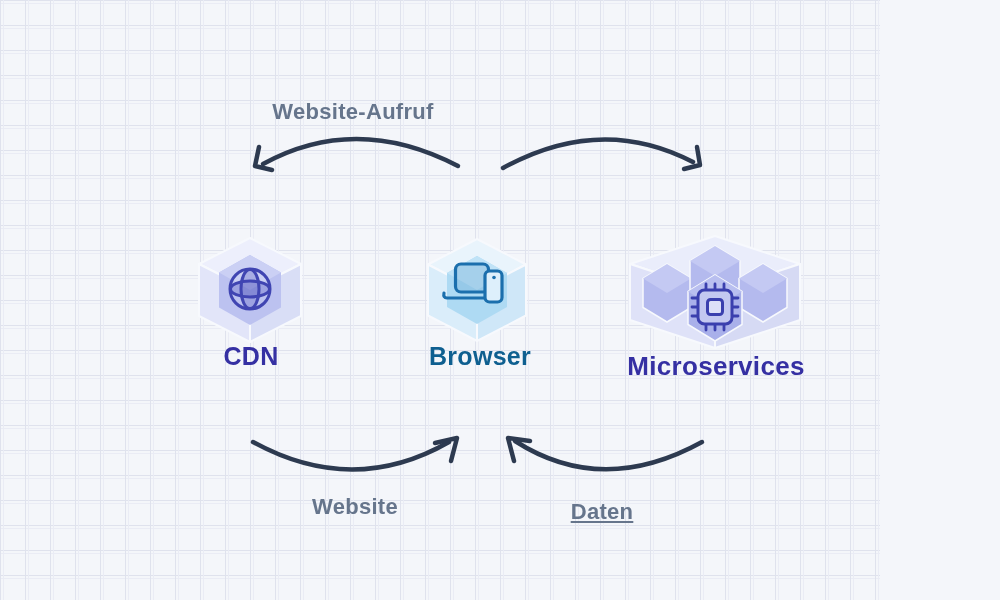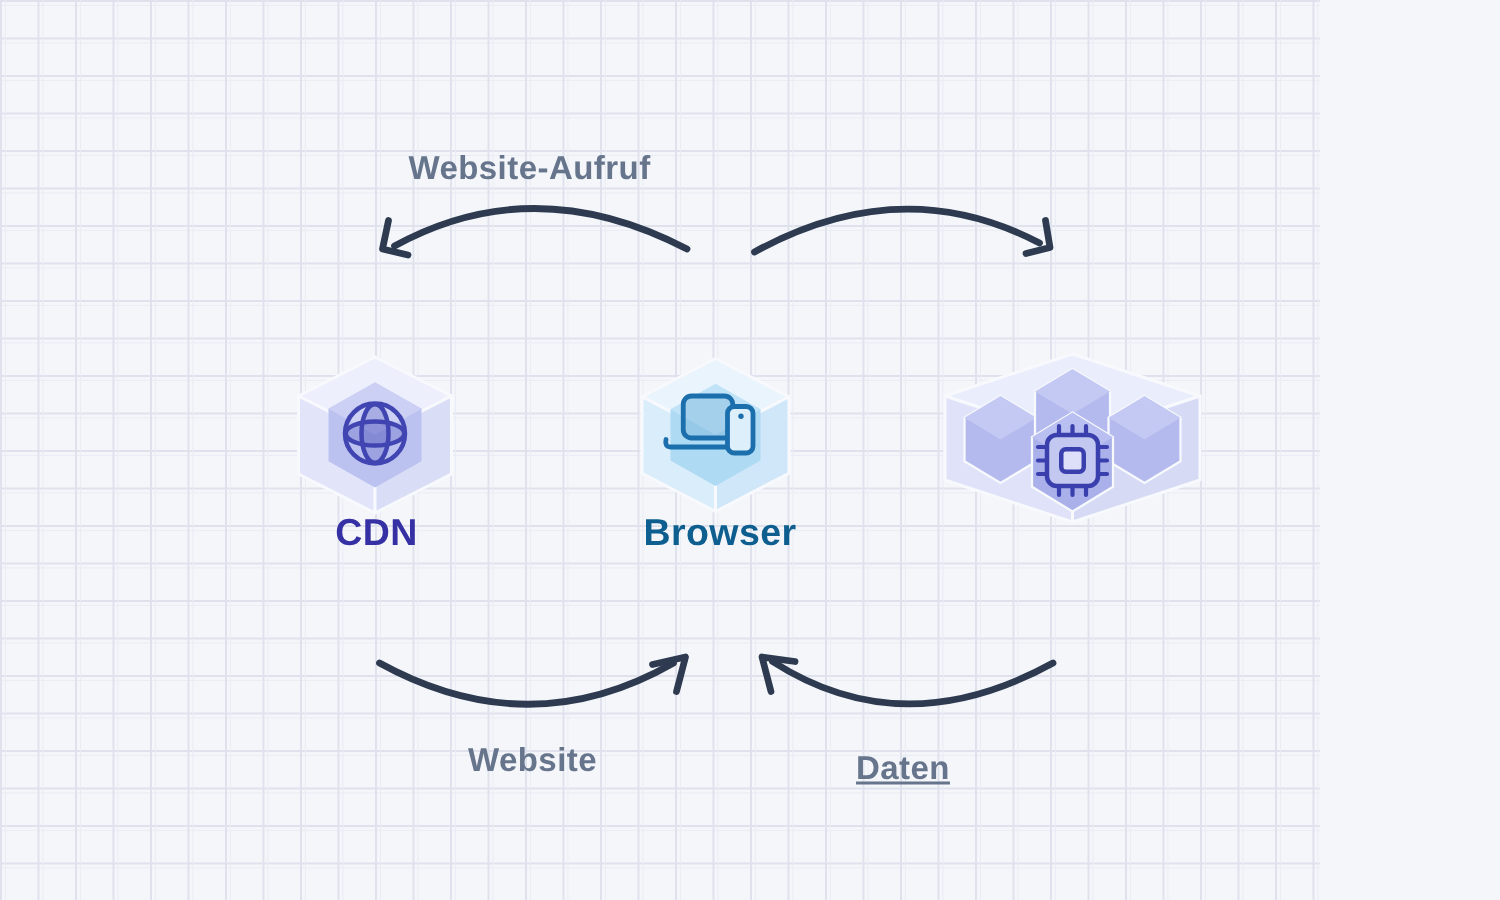--- a/index.html
+++ b/index.html
@@ -151,14 +151,15 @@
       </g>
     </g>
   </svg>
 
   <div class="flow-label fl-0">Website-Aufruf</div>
   <div class="flow-label fl-2">Website</div>
   <div class="flow-label fl-3">Daten</div>
 
   <div class="node-label cdn">CDN</div>
   <div class="node-label browser">Browser</div>
+  <div class="node-label ms">Microservices</div>
 
 </div>
 
 </body></html>

